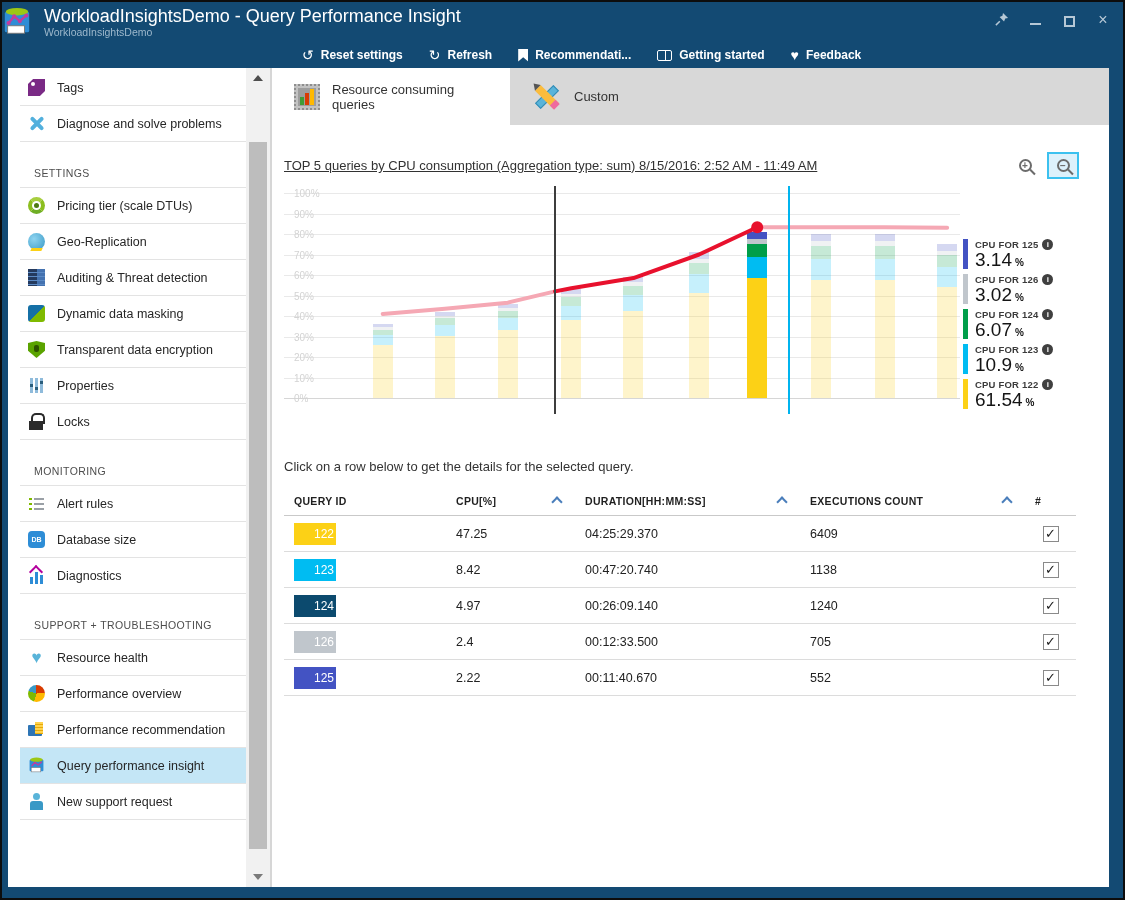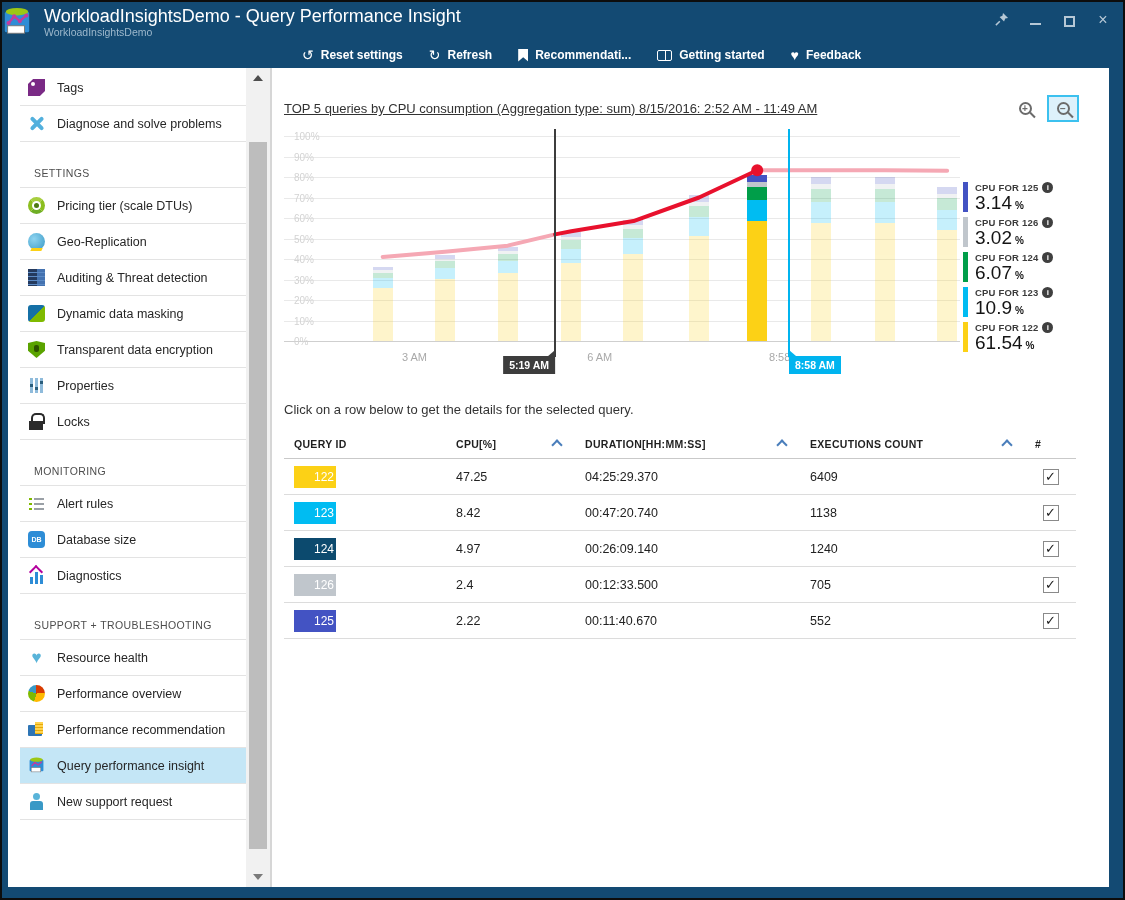--- a/index.html
+++ b/index.html
@@ -311,20 +311,33 @@
           <span class="tri-up"></span>
         </span>
       <span class="sb-thumb"></span>
       <span class="sb-arrow down">
           <span class="tri-down"></span>
         </span>
     </div>
     <div class="v-divider"></div>
 
     <div class="main">
+      <div class="tabstrip">
+        <div class="tab active">
+          <span class="tabicon-resource"></span>
+          <span class="tab-label">Resource consuming queries</span>
+        </div>
+        <div class="tab">
+          <span class="tabicon-custom">
+            <span class="ruler-part"></span>
+              <span class="pencil-part"></span>
+          </span>
+          <span class="tab-label">Custom</span>
+        </div>
+      </div>
 
       <div class="page">
         <div class="chart-header">
           <span class="chart-title">TOP 5 queries by CPU consumption (Aggregation type: sum) 8/15/2016: 2:52 AM - 11:49 AM</span>
           <span class="zoom-group">
             <span class="zbtn">
                 <span class="mag">+</span>
               </span>
             <span class="zbtn selected">
                 <span class="mag">−</span>
@@ -429,27 +442,20 @@
                 </div>
                 <svg width="676" height="205" class="line-svg">
                   <polyline points="98.696,120.95 160.888,115.825 223.756,109.675 271.076,98.39999999999999" fill="none" stroke="#f5a8b4" stroke-width="4" stroke-linejoin="round" stroke-linecap="round"></polyline>
                   <polyline points="271.076,98.39999999999999 287.3,95.32499999999999 349.492,85.075 415.064,61.5 473.2,34.235000000000014" fill="none" stroke="#e8112d" stroke-width="4" stroke-linejoin="round" stroke-linecap="round"></polyline>
                   <polyline points="473.2,34.235000000000014 537.4200000000001,34.235000000000014 600.964,34.235000000000014 663.156,34.849999999999994" fill="none" stroke="#f5a8b4" stroke-width="4" stroke-linejoin="round" stroke-linecap="round"></polyline>
                   <circle cx="473.2" cy="34.235000000000014" r="6" fill="#e8112d"></circle>
                 </svg>
                 <div class="marker-line" style="left: 270.076px; background: rgb(61, 61, 61);"></div>
                 <div class="marker-line" style="left: 503.972px; background: rgb(0, 180, 239);"></div>
               </div>
-            <div class="axis" id="axis">
-                <span class="xtick" style="left: 130.468px;">3 AM</span>
-                <span class="xtick" style="left: 315.692px;">6 AM</span>
-                <span class="xtick clipped" style="left: 506.324px;">8:58</span>
-                <div class="flag dark" style="left: 271.076px;"><span class="notch"></span><span>5:19 AM</span></div>
-                <div class="flag cyan" style="left: 504.972px;"><span class="notch"></span><span>8:58 AM</span></div>
-              </div>
           </div>
           <div class="legend" id="legend">
               <div class="lentry">
                 <span class="lbar" style="background: rgb(67, 83, 195);"></span>
                 <span class="ltexts">
                   <span class="lrow1">
                     <span class="llabel">CPU FOR 125</span>
                     <span class="linfo">i</span>
                   </span>
                   <span class="lrow2">

